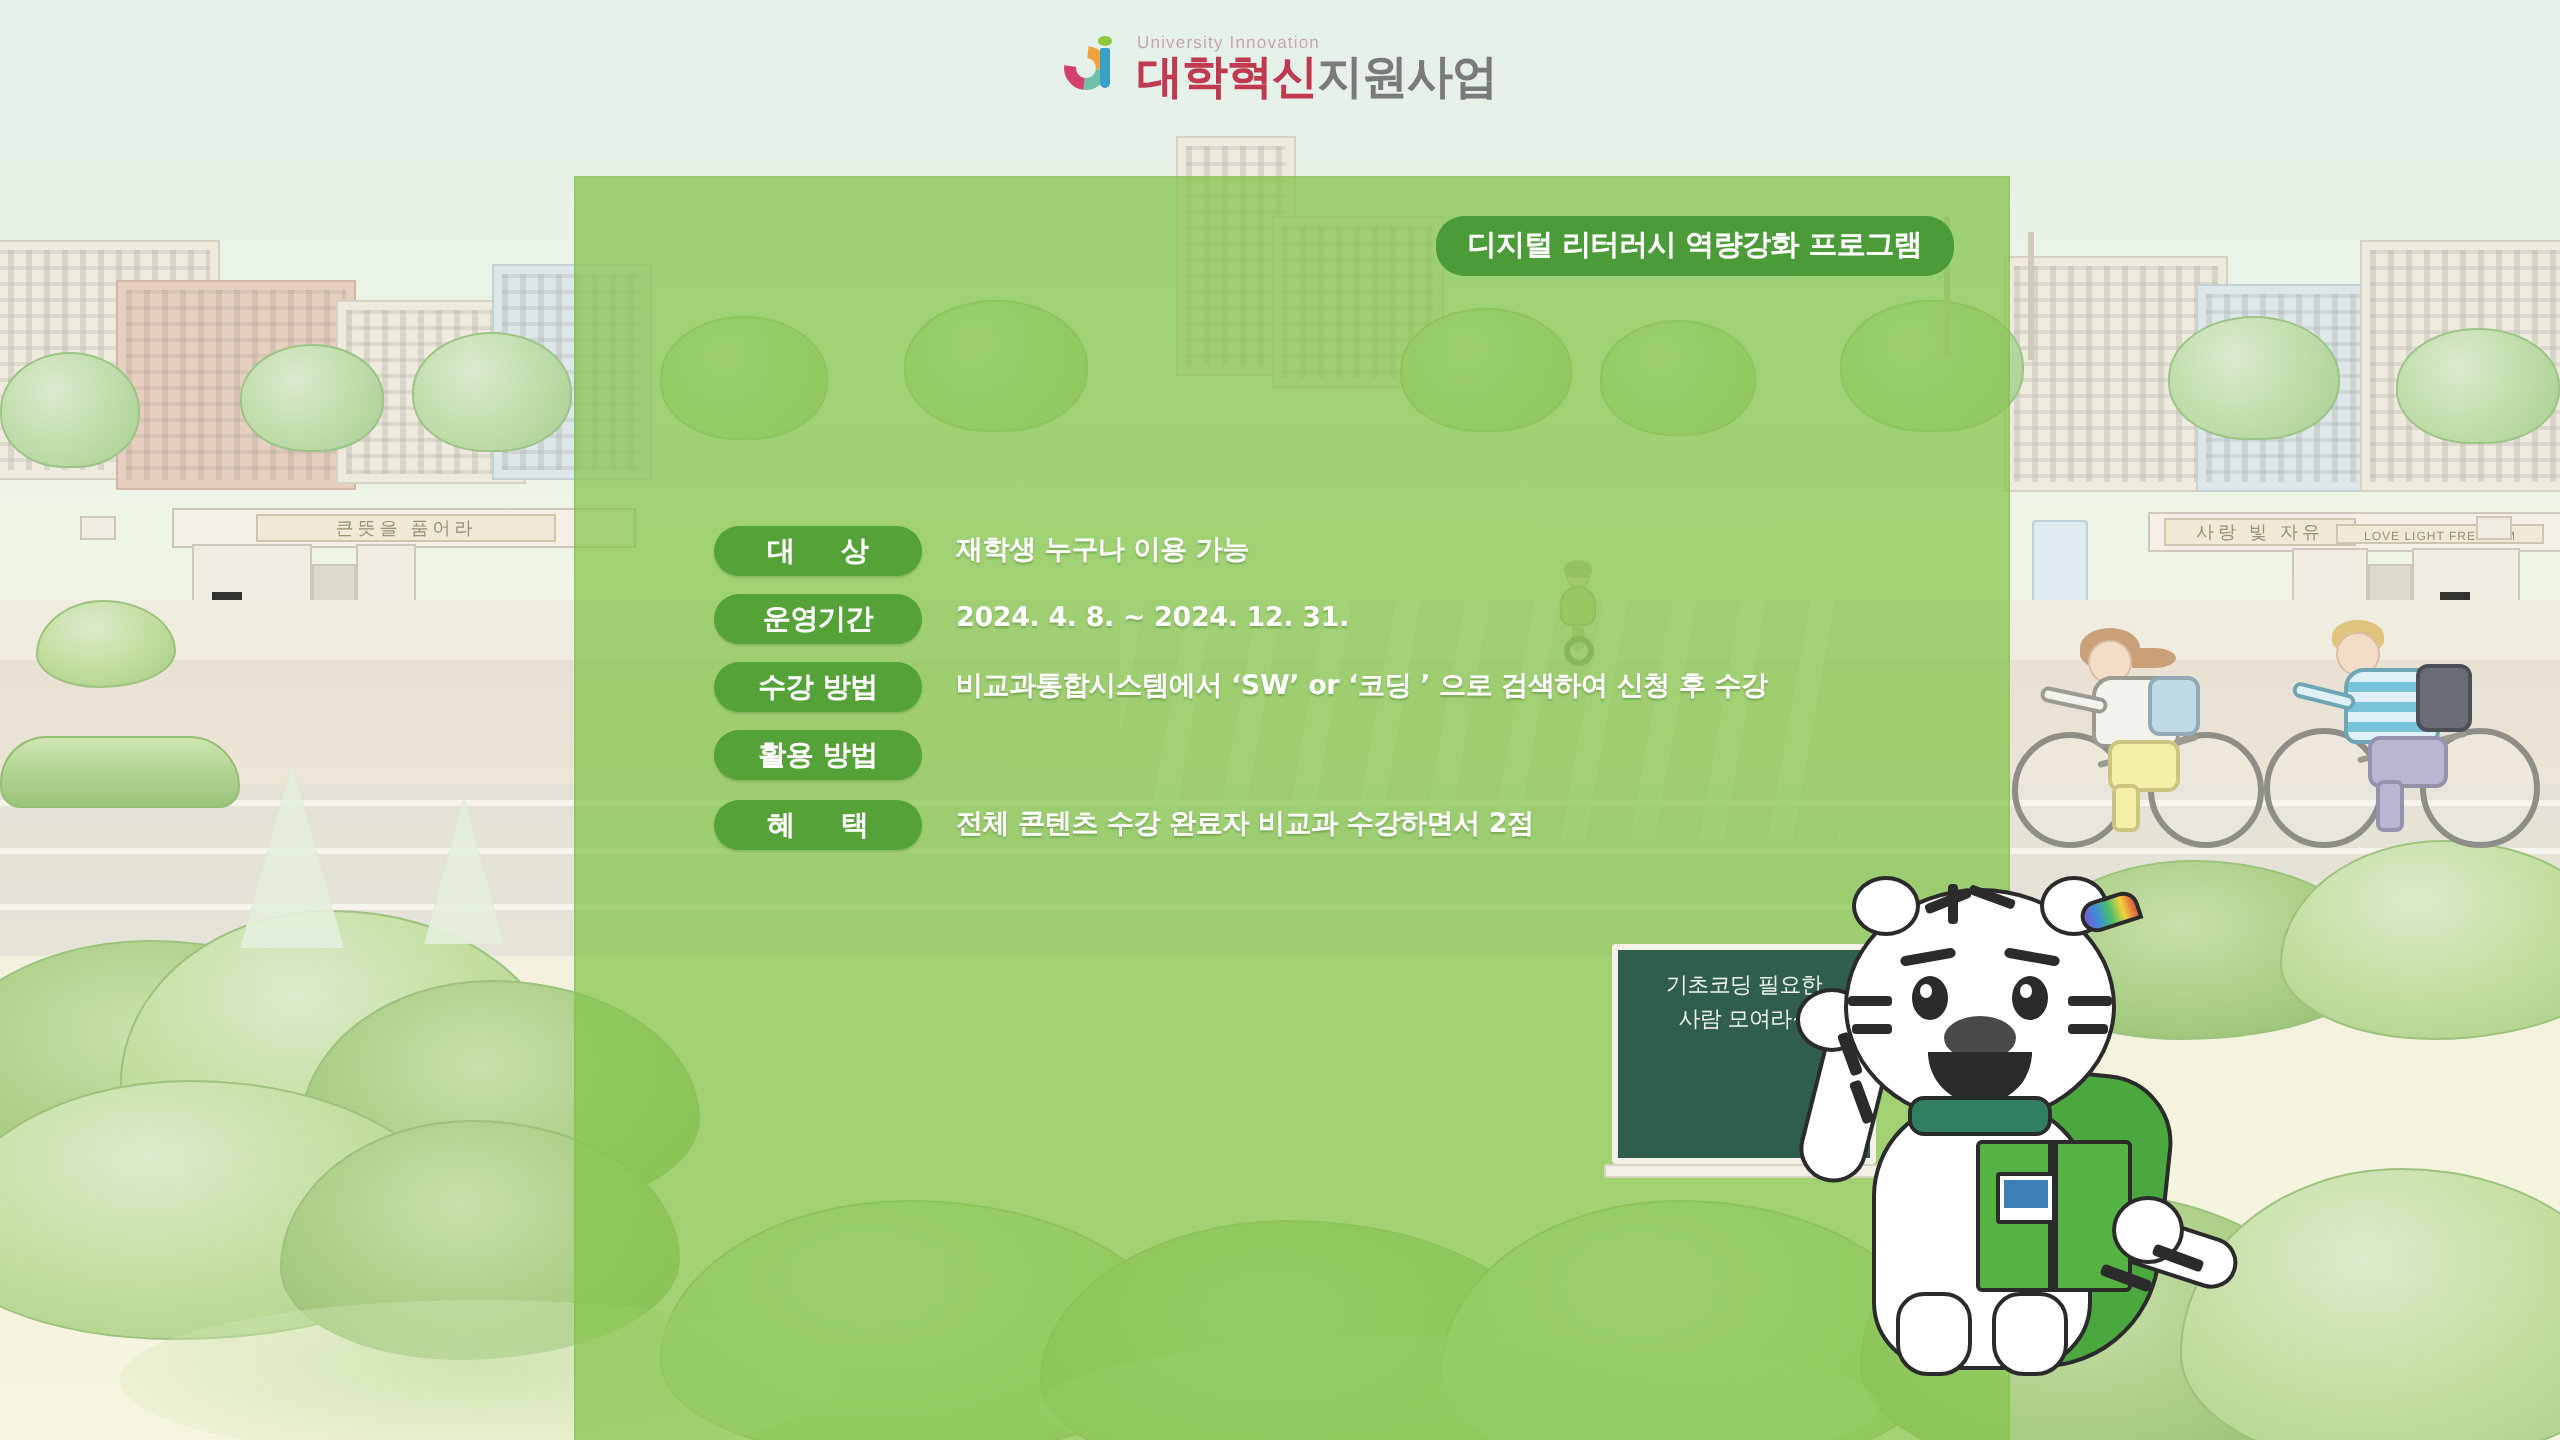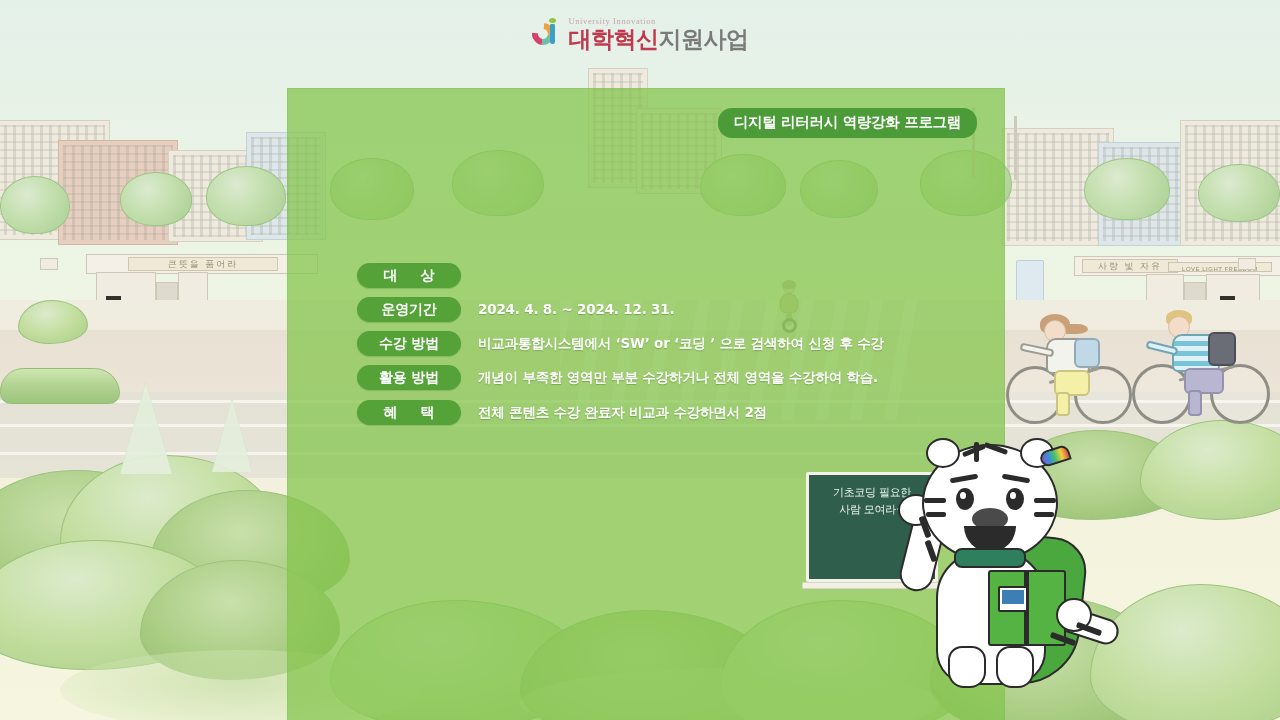--- a/index.html
+++ b/index.html
@@ -188,21 +188,21 @@
     content: ""; position: absolute; left: 2px; top: 6px;
     width: 5px; height: 20px; background: #3aa0c8; border-radius: 3px 3px 6px 6px;
   }
   .logo-j::after {
     content: ""; position: absolute; left: 1px; top: 0;
     width: 7px; height: 5px; background: #8fc63d; border-radius: 50%;
   }
   .logo-text { display: flex; flex-direction: column; line-height: 1; }
   .logo-en {
     font-size: 8.5px; color: #c8a5ab; letter-spacing: .6px; margin-bottom: 2px;
-    font-family: Liberation Serif, serif;
+    font-family: Liberation Sans, sans-serif;
   }
   .logo-ko {
     font-size: 23px; font-weight: 700; letter-spacing: -.5px;
     font-family: "DejaVu Sans", sans-serif;
   }
   .logo-ko .k1 { color: #c0394f; }
   .logo-ko .k2 { color: #7a7a7a; }
 
   
   #panel {
@@ -485,40 +485,42 @@
 
     <div id="badge-row" data-interactable="false">
       <span id="badge" data-interactable="false">디지털 리터러시 역량강화 프로그램</span>
     </div>
 
 
     <div id="rows" data-interactable="false">
 
       <div class="row" data-interactable="false">
         <div class="pill spaced" data-interactable="false">대    상</div>
+        <div class="rowtext" data-interactable="false">
+          <span data-interactable="false">재학생 누구나 이용 가능</span>
+        </div>
       </div>
 
       <div class="row" data-interactable="false">
         <div class="pill" data-interactable="false">운영기간</div>
         <div class="rowtext" data-interactable="false">
           <span data-interactable="false">2024. 4. 8. ~ 2024. 12. 31.</span>
         </div>
       </div>
 
       <div class="row" data-interactable="false">
         <div class="pill" data-interactable="false">수강 방법</div>
         <div class="rowtext" data-interactable="false">
           <span data-interactable="false">비교과통합시스템에서 ‘SW’ or ‘코딩 ’ 으로 검색하여 신청 후 수강</span>
         </div>
       </div>
 
       <div class="row tall" data-interactable="false">
         <div class="pill" data-interactable="false">활용 방법</div>
         <div class="rowtext" data-interactable="false">
-          <span class="l2" data-interactable="false">개념이 부족한 영역만 부분 수강하거나 전체 영역을 수강하여 학습.</span>
         </div>
       </div>
 
 
       <div class="row" data-interactable="false">
         <div class="pill spaced" data-interactable="false">혜    택</div>
         <div class="rowtext" data-interactable="false">
           <span data-interactable="false">전체 콘텐츠 수강 완료자 비교과 수강하면서 2점</span>
         </div>
       </div>

